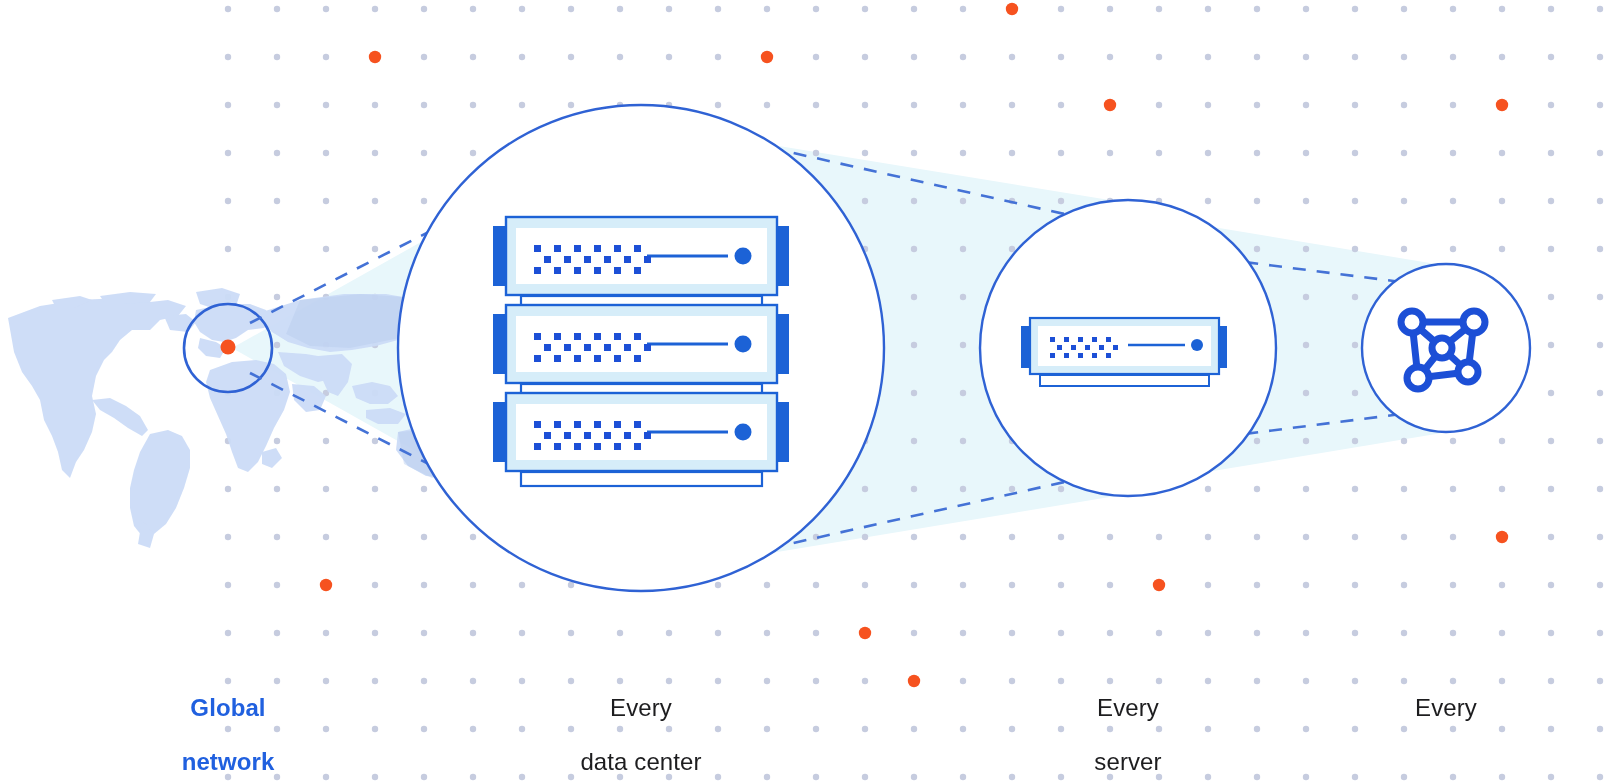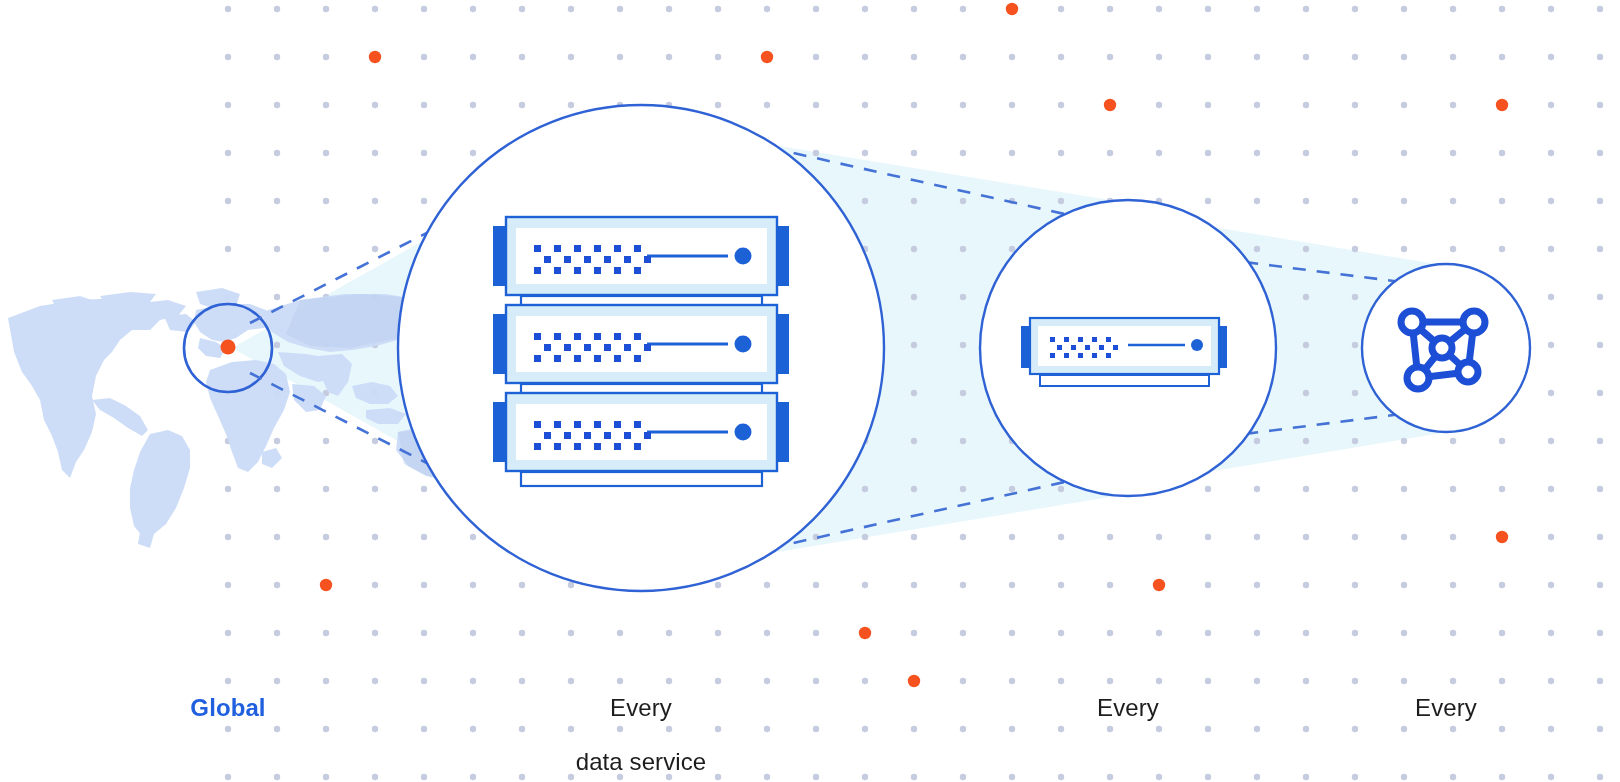--- a/index.html
+++ b/index.html
@@ -768,28 +768,30 @@
       <circle cx="1412" cy="322" r="11" fill="#ffffff" stroke="#1c4fd6" stroke-width="7"></circle>
       <circle cx="1474" cy="322" r="11" fill="#ffffff" stroke="#1c4fd6" stroke-width="7"></circle>
       <circle cx="1442" cy="348" r="10" fill="#ffffff" stroke="#1c4fd6" stroke-width="7"></circle>
       <circle cx="1418" cy="378" r="11" fill="#ffffff" stroke="#1c4fd6" stroke-width="7"></circle>
       <circle cx="1468" cy="372" r="10" fill="#ffffff" stroke="#1c4fd6" stroke-width="7"></circle>
     </g>
   </svg>
 
   <div class="lbl accent" style="left:128px;top:668px;width:200px;">
     <span class="lbl-line">Global</span>
+    <span class="lbl-line">network</span>
   </div>
 
   <div class="lbl" style="left:521px;top:668px;width:240px;">
     <span class="lbl-line">Every</span>
-    <span class="lbl-line">data service</span>
+    <span class="lbl-line">data center</span>
   </div>
 
   <div class="lbl" style="left:1028px;top:668px;width:200px;">
     <span class="lbl-line">Every</span>
+    <span class="lbl-line">server</span>
   </div>
 
   <div class="lbl" style="left:1346px;top:668px;width:200px;">
     <span class="lbl-line">Every</span>
   </div>
 
 </div>
 
 </body></html>

